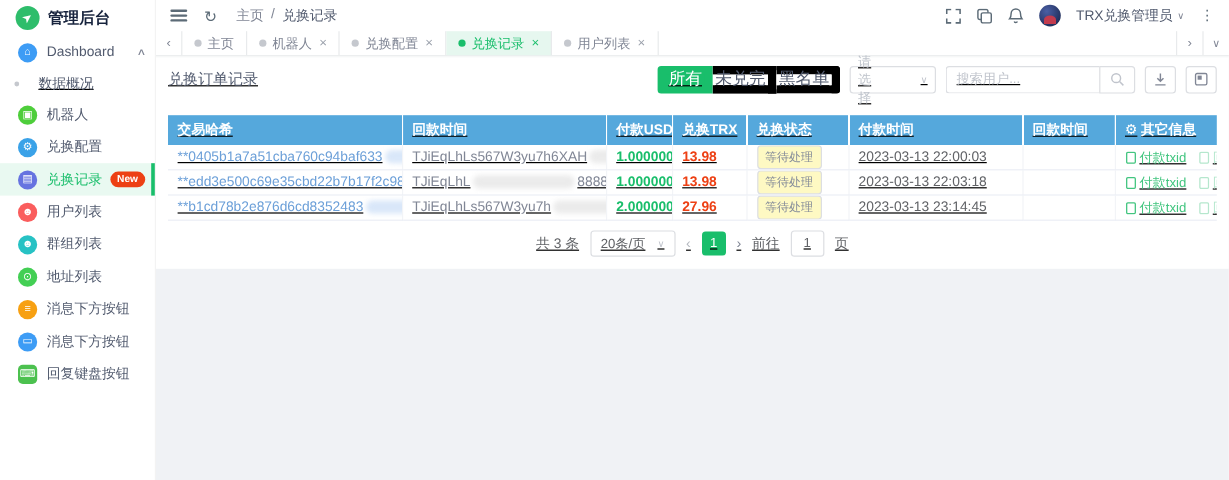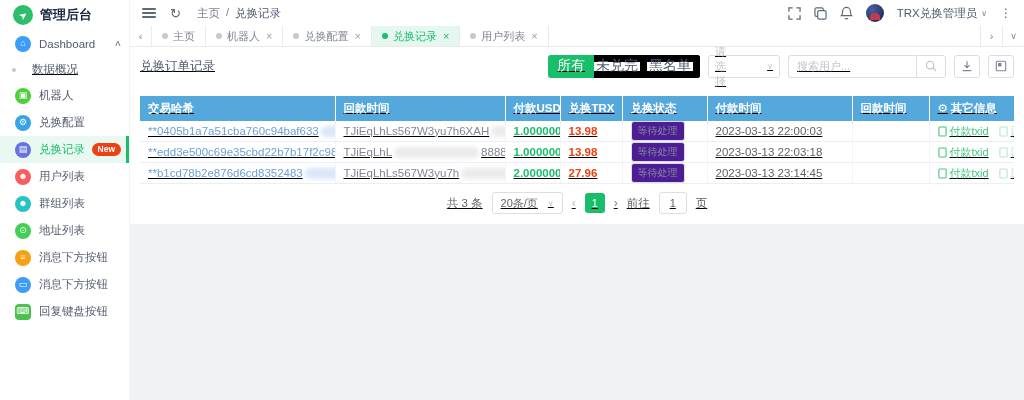--- a/index.html
+++ b/index.html
@@ -103,21 +103,21 @@
   .hash { color:#6b9fd8; cursor:pointer; }
   .wallet { color:#808695; }
   .redact { display:inline-block; height:11px; border-radius:6px; vertical-align:middle;
     filter:blur(2px); margin:0 2px; }
   .rb { background:#d9e7f9; }
   .rg { background:#ebebeb; }
   .w90{width:90px} .w85{width:85px} .w36{width:36px} .w95{width:95px} .w70{width:70px}
   .usdt { color:#19be6b; font-weight:bold; }
   .trx { color:#ed4014; font-weight:bold; }
   .status-badge { display:inline-block; padding:2px 6px; font-size:10px; color:#858c99;
-    border:1px solid #dcdee2; border-radius:3px; background:#4c1d95; }
+    border:1px solid #dcdee2; border-radius:3px; background:#fef9c3; }
   .txids { display:flex; gap:10px; }
   .txlink { display:flex; align-items:center; gap:3px; font-size:11px; cursor:pointer; }
   .txlink.pay { color:#42c57f; }
   .txlink.back { color:#b5e7cd; }
 
   
   .pager { margin-top:8px; display:flex; justify-content:center; align-items:center; gap:9px;
     font-size:11.5px; color:#606266; }
   .psize { height:22px; border:1px solid #dcdee2; border-radius:3px; display:flex; align-items:center;
     padding:0 8px; gap:10px; font-size:11px; color:#606266; cursor:pointer; }

